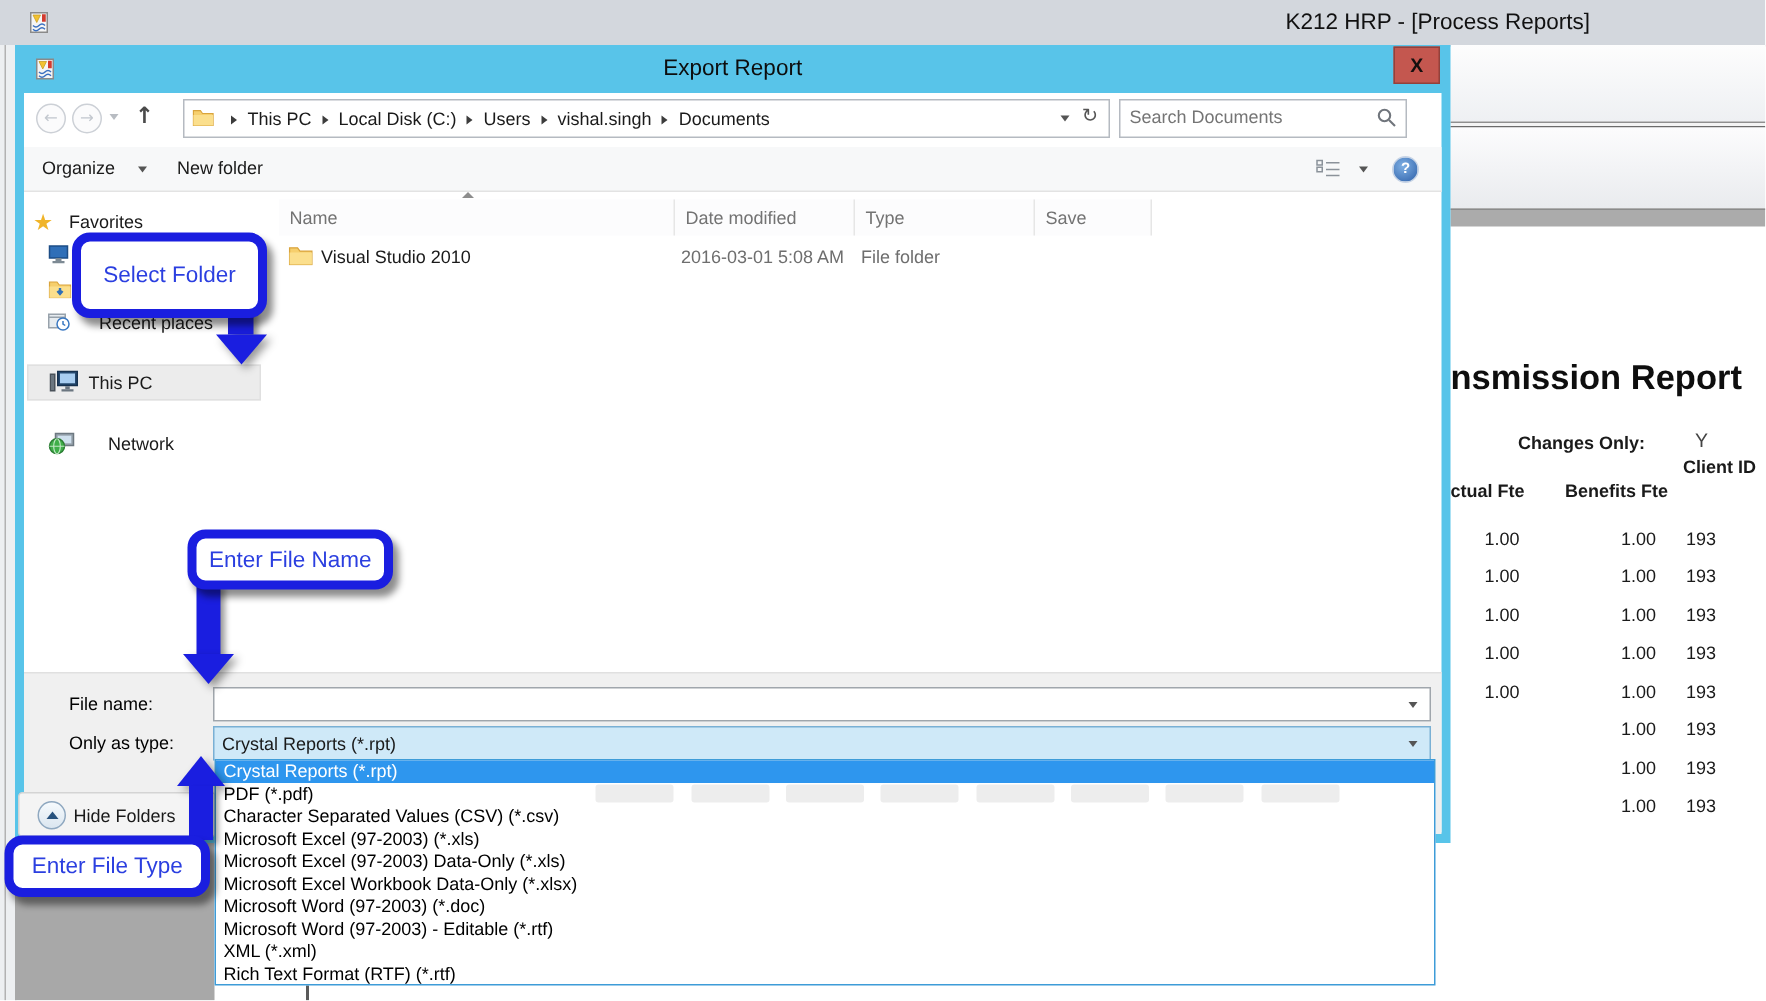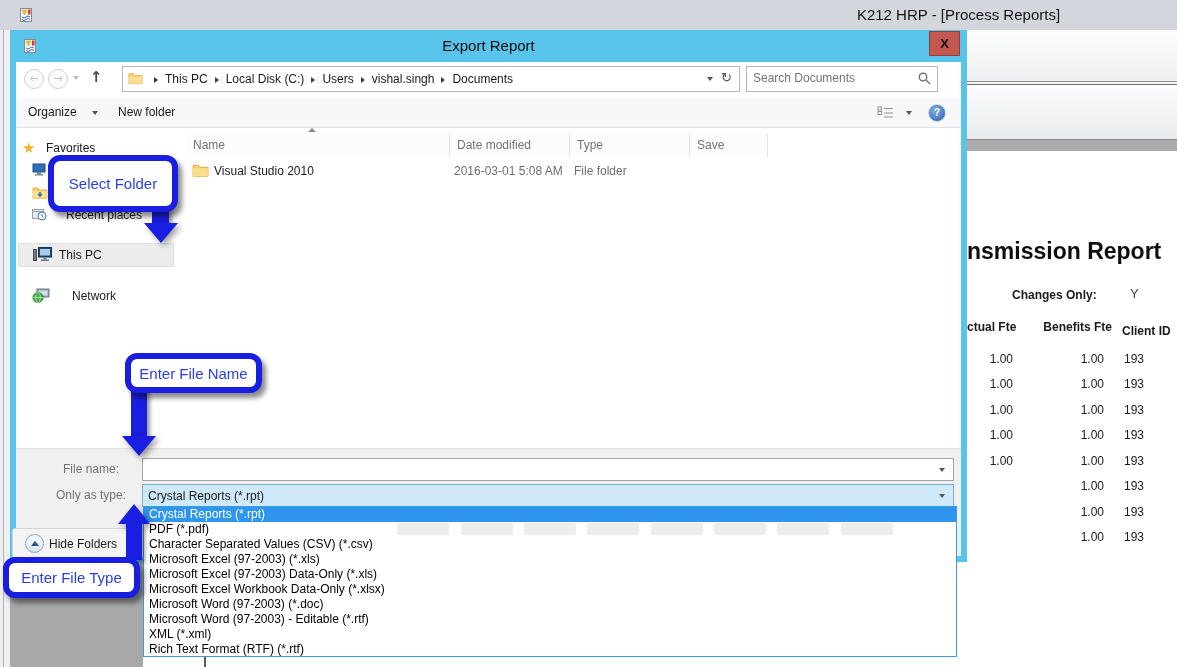--- a/index.html
+++ b/index.html
@@ -49,21 +49,21 @@
   .toolbar{left:0;top:36px;width:945px;height:29px;background:#f7f8f9;border-bottom:1px solid #e3e3e3;}
   .helpico{width:16px;height:16px;border-radius:50%;background:radial-gradient(circle at 40% 35%,#7fb0e4,#2c5fa8);
     border:1px solid #c7d4e6;color:#fff;font-size:10px;font-weight:bold;text-align:center;line-height:15px;}
 
   .hcell{top:71px;height:24px;background:#fcfcfd;border-right:1px solid #e6e6e6;line-height:24px;
     padding-left:7px;color:#737373;box-sizing:border-box;}
   .selrow{background:#ececec;border:1px solid #e0e0e0;}
   .mut{color:#6e6e6e;}
 
   .footer{left:0;top:386px;width:945px;height:107px;background:#f0f0f0;border-top:1px solid #e0e0e0;position:absolute;}
-  .flabel{width:90px;text-align:center;color:#737373;}
+  .flabel{width:90px;text-align:left;color:#000000;}
   .combo{border:1px solid #a0a6ac;background:#fff;box-sizing:border-box;}
   .combo-open{border:1px solid #7ab0d4;background:#cfe9f8;}
   .hidefold{border:1px solid #d4d4d4;border-radius:3px;background:#f4f4f4;}
   .circ{width:17px;height:17px;border-radius:50%;border:1px solid #8fa8c0;
     background:linear-gradient(#f6fafd,#dbe6f0);display:flex;align-items:center;justify-content:center;}
 
   .type-list{left:143px;top:506px;width:812px;height:149px;background:#fff;border:1px solid #3e9cd8;
     display:flex;flex-direction:column;z-index:20;box-sizing:content-box;}
   .opt{flex:1;display:flex;align-items:center;padding-left:5px;font-size:12px;color:#000;white-space:nowrap;}
   .opt.sel{background:#2e96ee;color:#fff;}
@@ -108,21 +108,21 @@
   <div class="abs left-strip-line"></div>
   <div class="abs bg-gray-bl"></div>
   <div class="abs page-edge z1"></div>
 
   <div class="abs report z1">
     <div class="abs rep-title">nsmission Report</div>
     <div class="abs" style="left:45px;top:288px;font-weight:bold;">Changes Only:</div>
     <div class="abs" style="left:163px;top:286px;color:#444;font-size:13px;">Y</div>
     <div class="abs" style="left:0;top:320px;font-weight:bold;">ctual Fte</div>
     <div class="abs" style="left:70px;top:320px;width:75px;text-align:right;font-weight:bold;">Benefits Fte</div>
-    <div class="abs" style="left:155px;top:324px;font-weight:bold;">Client ID</div>
+    <div class="abs" style="left:155px;top:304px;font-weight:bold;">Client ID</div>
 
     <div class="abs rep-row" style="top:352px;">
         <span class="rep-a">1.00</span>
         <span class="rep-b">1.00</span>
         <span class="rep-c">193</span>
       </div>
     <div class="abs rep-row" style="top:377px;">
         <span class="rep-a">1.00</span>
         <span class="rep-b">1.00</span>
         <span class="rep-c">193</span>

